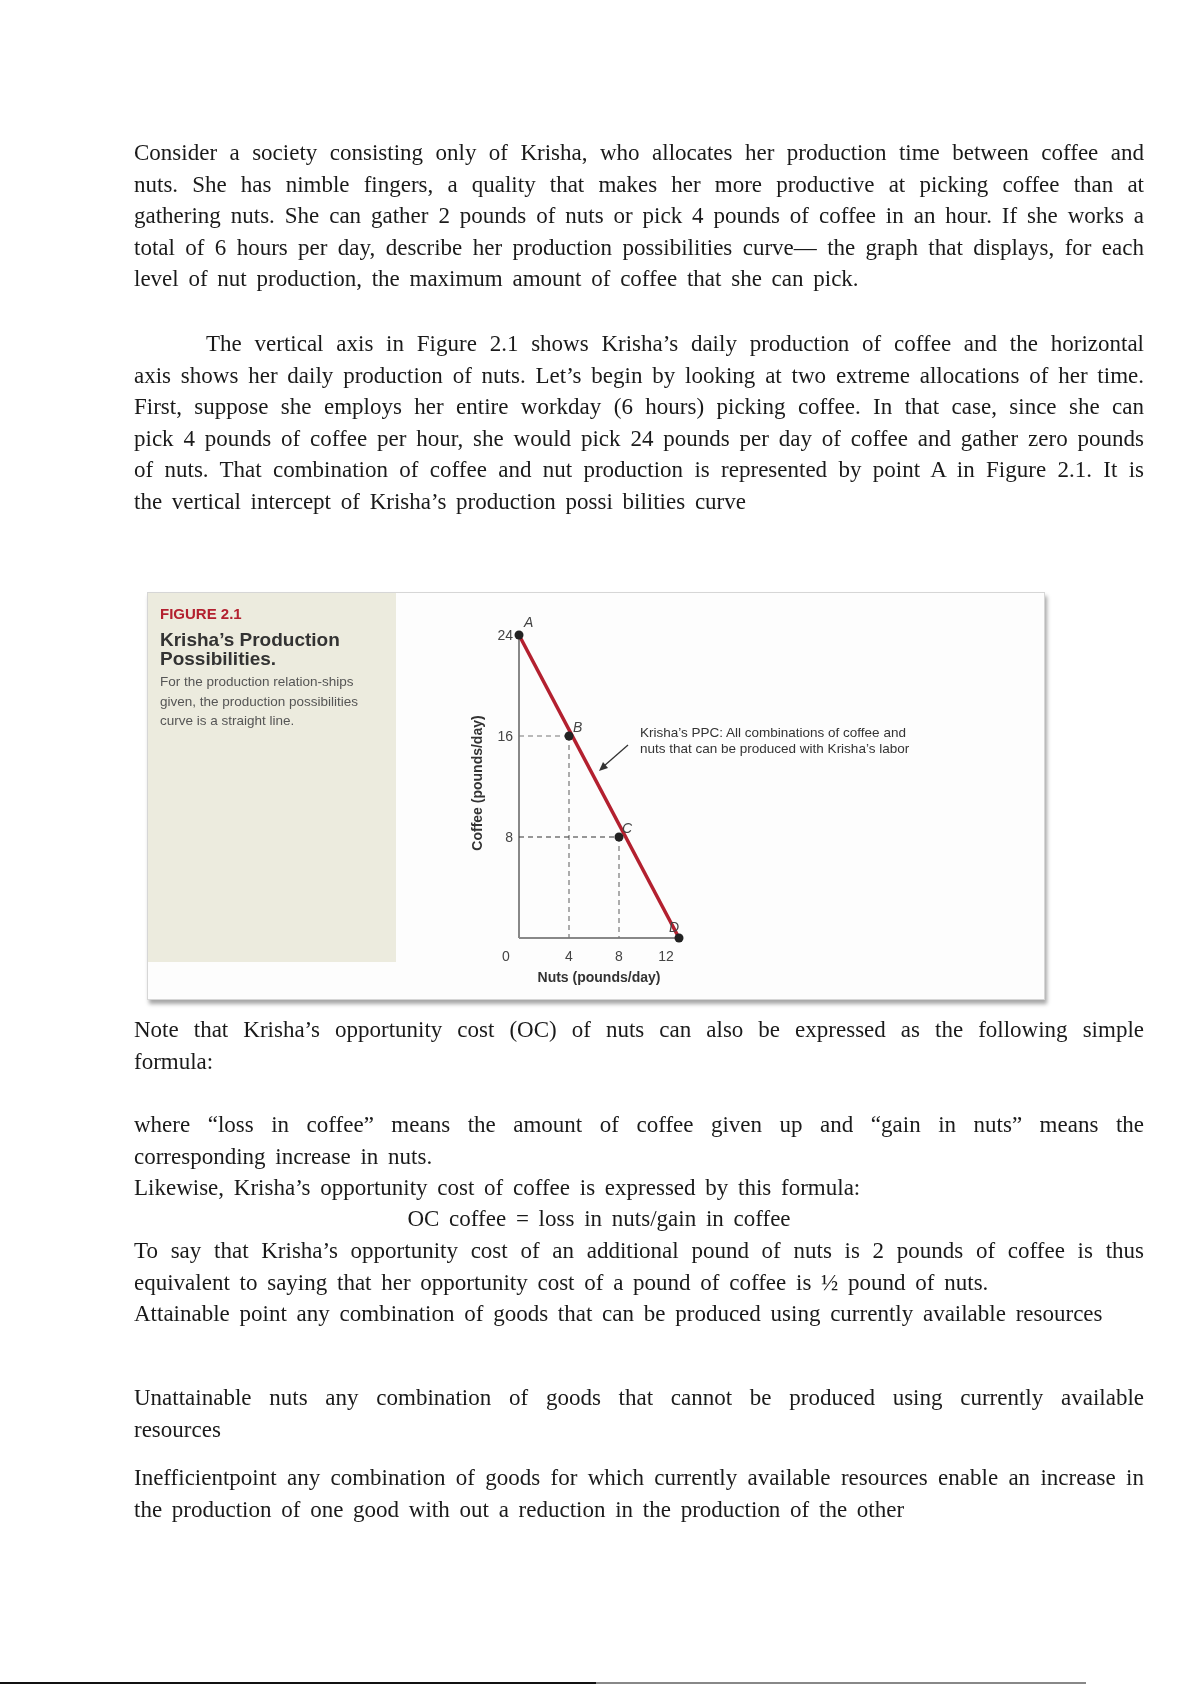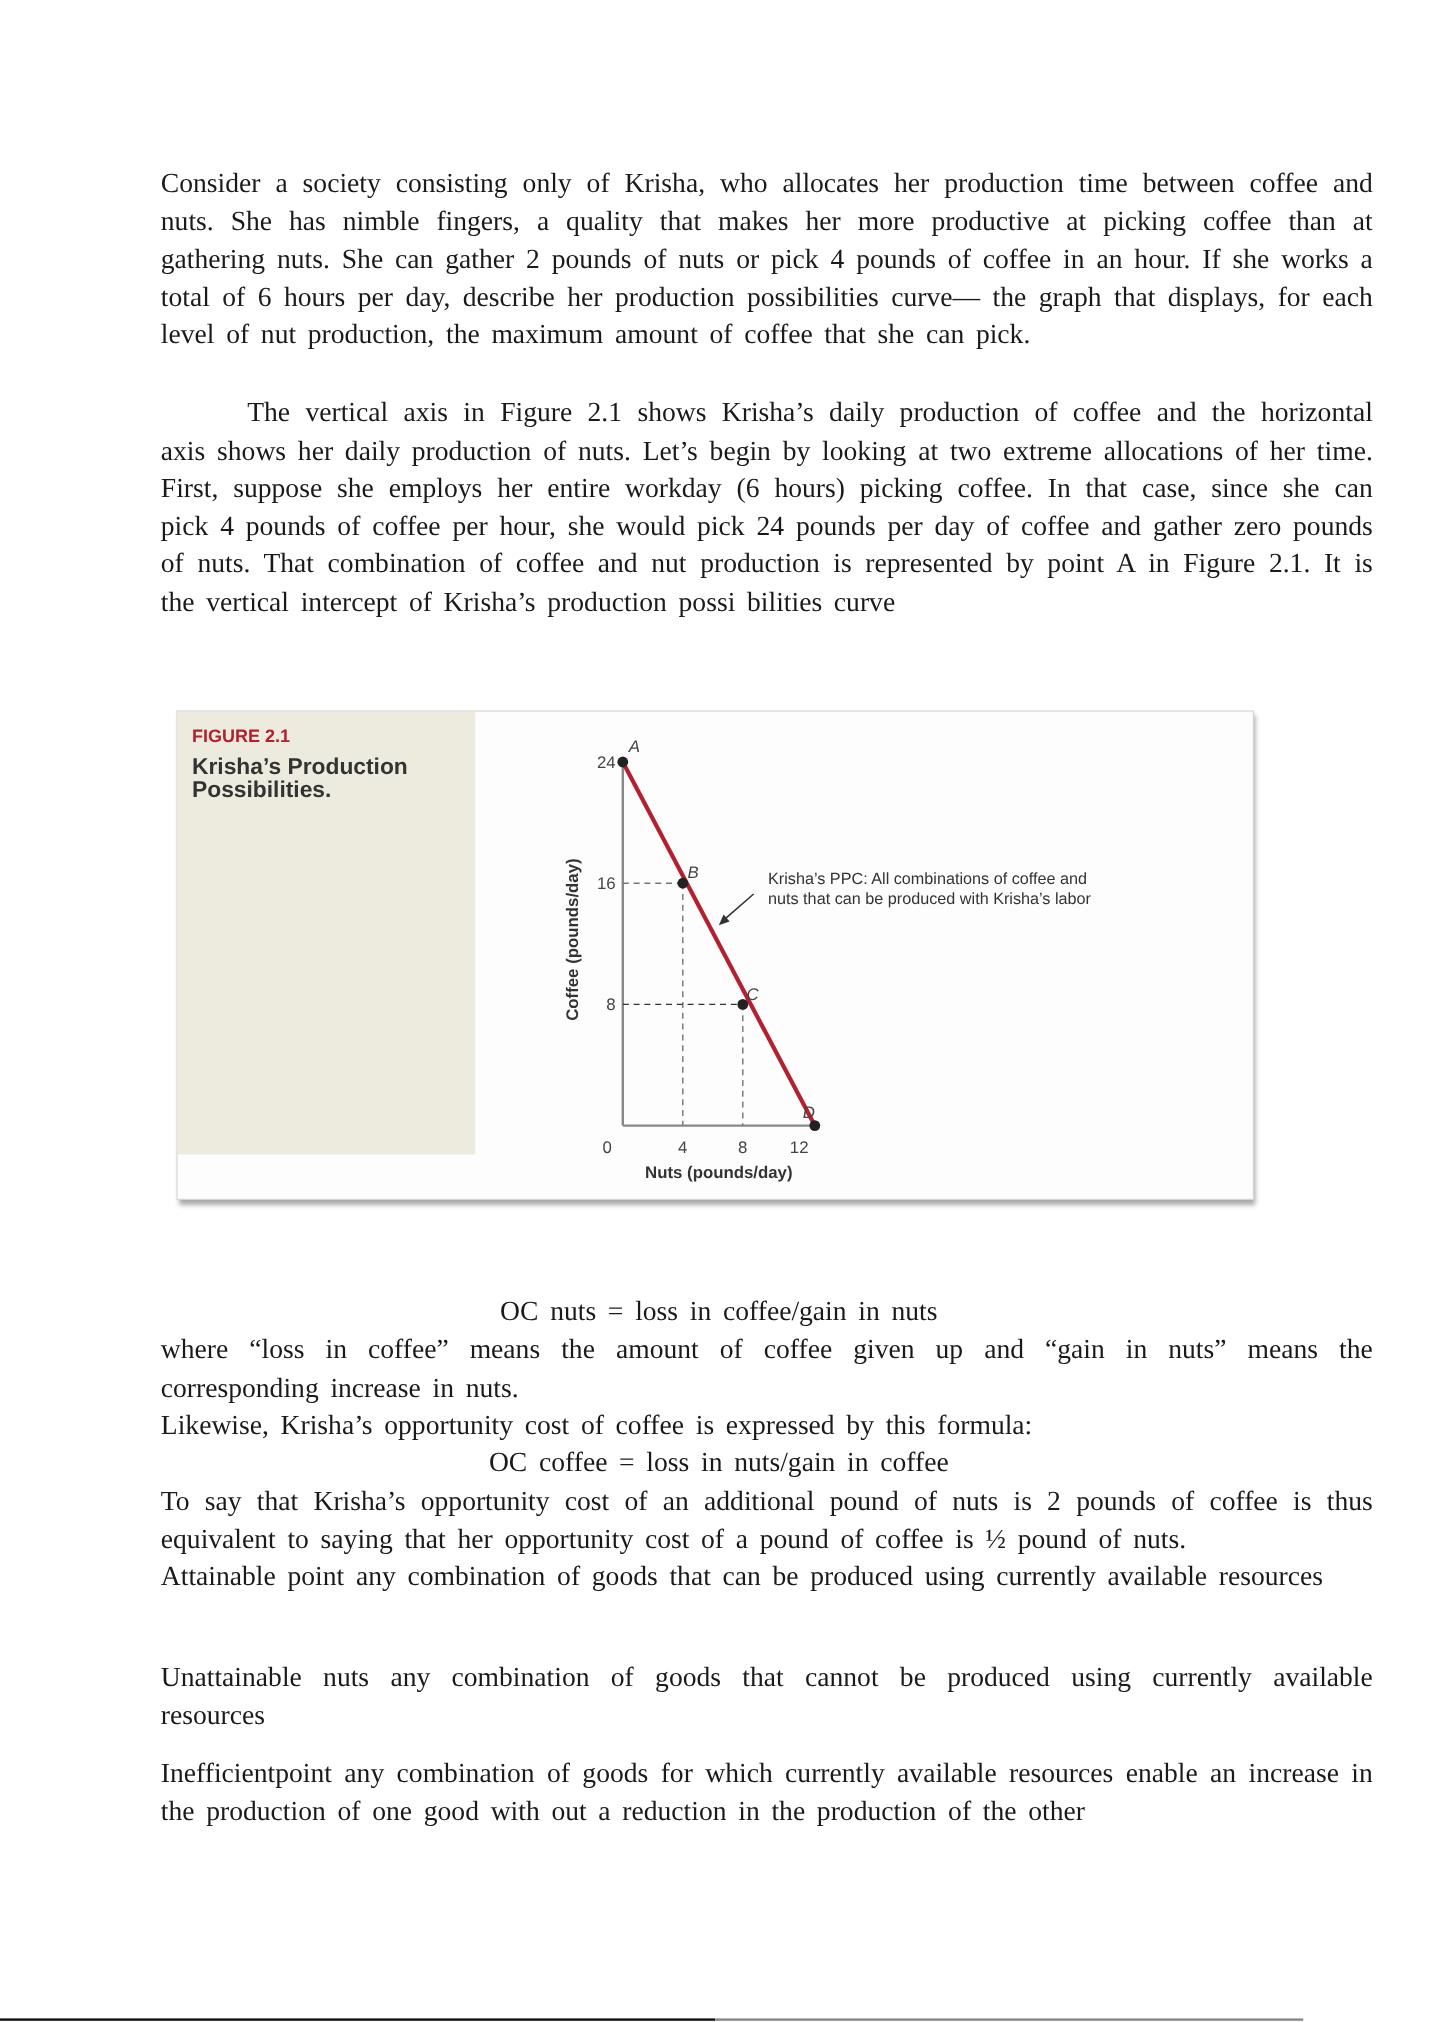--- a/index.html
+++ b/index.html
@@ -24,20 +24,21 @@
 <div class="page">
 
   <p class="para" style="top:137px;">Consider a society consisting only of Krisha, who allocates her production time between coffee and nuts. She has nimble fingers, a quality that makes her more productive at picking coffee than at gathering nuts. She can gather 2 pounds of nuts or pick 4 pounds of coffee in an hour. If she works a total of 6 hours per day, describe her production possibilities curve— the graph that displays, for each level of nut production, the maximum amount of coffee that she can pick.</p>
 
   <p class="para indent" style="top:328px;">The vertical axis in Figure 2.1 shows Krisha’s daily production of coffee and the horizontal axis shows her daily production of nuts. Let’s begin by looking at two extreme allocations of her time. First, suppose she employs her entire workday (6 hours) picking coffee. In that case, since she can pick 4 pounds of coffee per hour, she would pick 24 pounds per day of coffee and gather zero pounds of nuts. That combination of coffee and nut production is represented by point A in Figure 2.1. It is the vertical intercept of Krisha’s production possi bilities curve</p>
 
   <div class="figure">
     <div class="fig-side">
       <div class="fig-num">FIGURE 2.1</div>
       <div class="fig-title">Krisha’s Production Possibilities.</div>
+      <div class="fig-caption">For the production relation-ships given, the production possibilities curve is a straight line.</div>
     </div>
     <div class="fig-chart">
       <svg width="648" height="406" viewBox="0 0 648 406" xmlns="http://www.w3.org/2000/svg">
 
         <line x1="123" y1="38" x2="123" y2="345" stroke="#888" stroke-width="2"></line>
         <line x1="123" y1="345" x2="286" y2="345" stroke="#888" stroke-width="2"></line>
 
         <line x1="123" y1="143" x2="173" y2="143" stroke="#777" stroke-width="1.2" stroke-dasharray="5,4"></line>
         <line x1="173" y1="143" x2="173" y2="345" stroke="#777" stroke-width="1.2" stroke-dasharray="5,4"></line>
         <line x1="123" y1="244" x2="223" y2="244" stroke="#333" stroke-width="1.2" stroke-dasharray="5,4"></line>
@@ -69,21 +70,21 @@
 
         <line x1="232" y1="152" x2="208" y2="173" stroke="#333" stroke-width="1.3"></line>
         <polygon points="203,178 212,175 207,169" fill="#333"></polygon>
 
         <text class="svgtext" x="244" y="144" font-size="13.5" fill="#333">Krisha’s PPC: All combinations of coffee and</text>
         <text class="svgtext" x="244" y="160" font-size="13.5" fill="#333">nuts that can be produced with Krisha’s labor</text>
       </svg>
     </div>
   </div>
 
-  <p class="para center" style="top:1077px; width:1010px; padding-right:80px; box-sizing:border-box;">OC nuts = loss in coffee/gain in nuts</p>
+  <p class="para" style="top:1014px;">Note that Krisha’s opportunity cost (OC) of nuts can also be expressed as the following simple formula:</p>
   <p class="para" style="top:1109px;">where “loss in coffee” means the amount of coffee given up and “gain in nuts” means the corresponding increase in nuts.</p>
   <p class="para" style="top:1172px; text-align:left;">Likewise, Krisha’s opportunity cost of coffee is expressed by this formula:</p>
   <p class="para center" style="top:1203px; padding-right:80px; box-sizing:border-box;">OC coffee = loss in nuts/gain in coffee</p>
   <p class="para" style="top:1235px;">To say that Krisha’s opportunity cost of an additional pound of nuts is 2 pounds of coffee is thus equivalent to saying that her opportunity cost of a pound of coffee is ½ pound of nuts.</p>
   <p class="para" style="top:1298px;">Attainable point any combination of goods that can be produced using currently available resources</p>
   <p class="para" style="top:1382px;">Unattainable nuts any combination of goods that cannot be produced using currently available resources</p>
   <p class="para" style="top:1462px;">Inefficientpoint any combination of goods for which currently available resources enable an increase in the production of one good with out a reduction in the production of the other</p>
 
   <div class="bottom-rule-dark"></div>
   <div class="bottom-rule-gray"></div>

